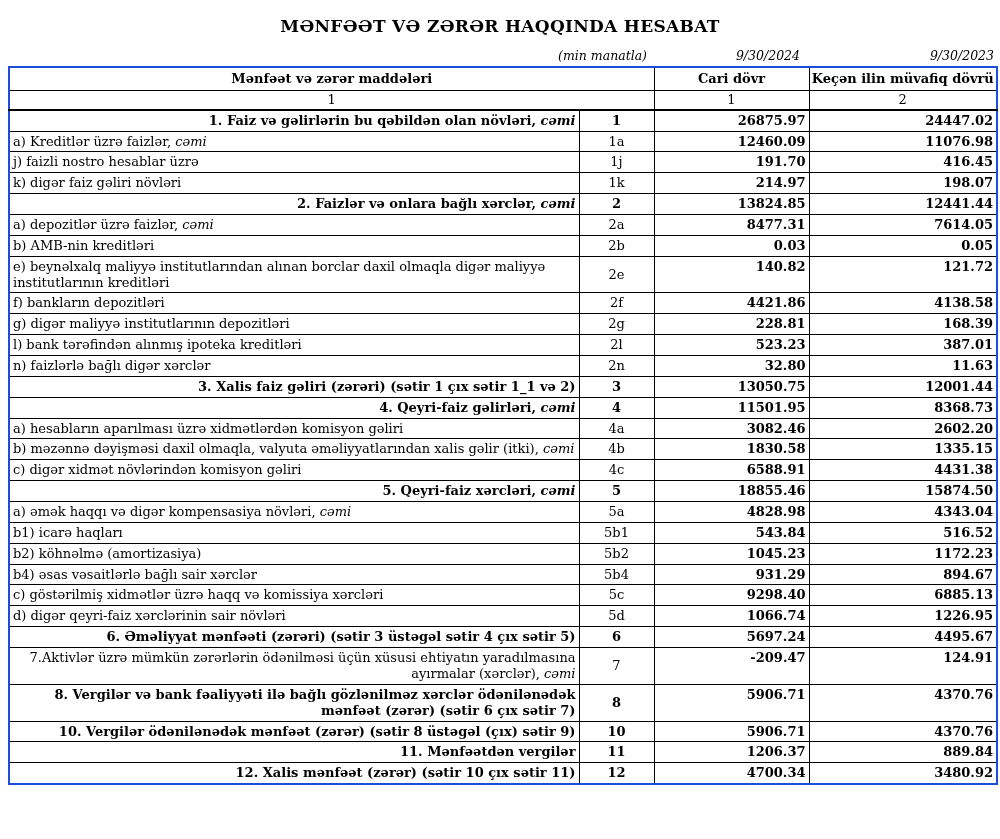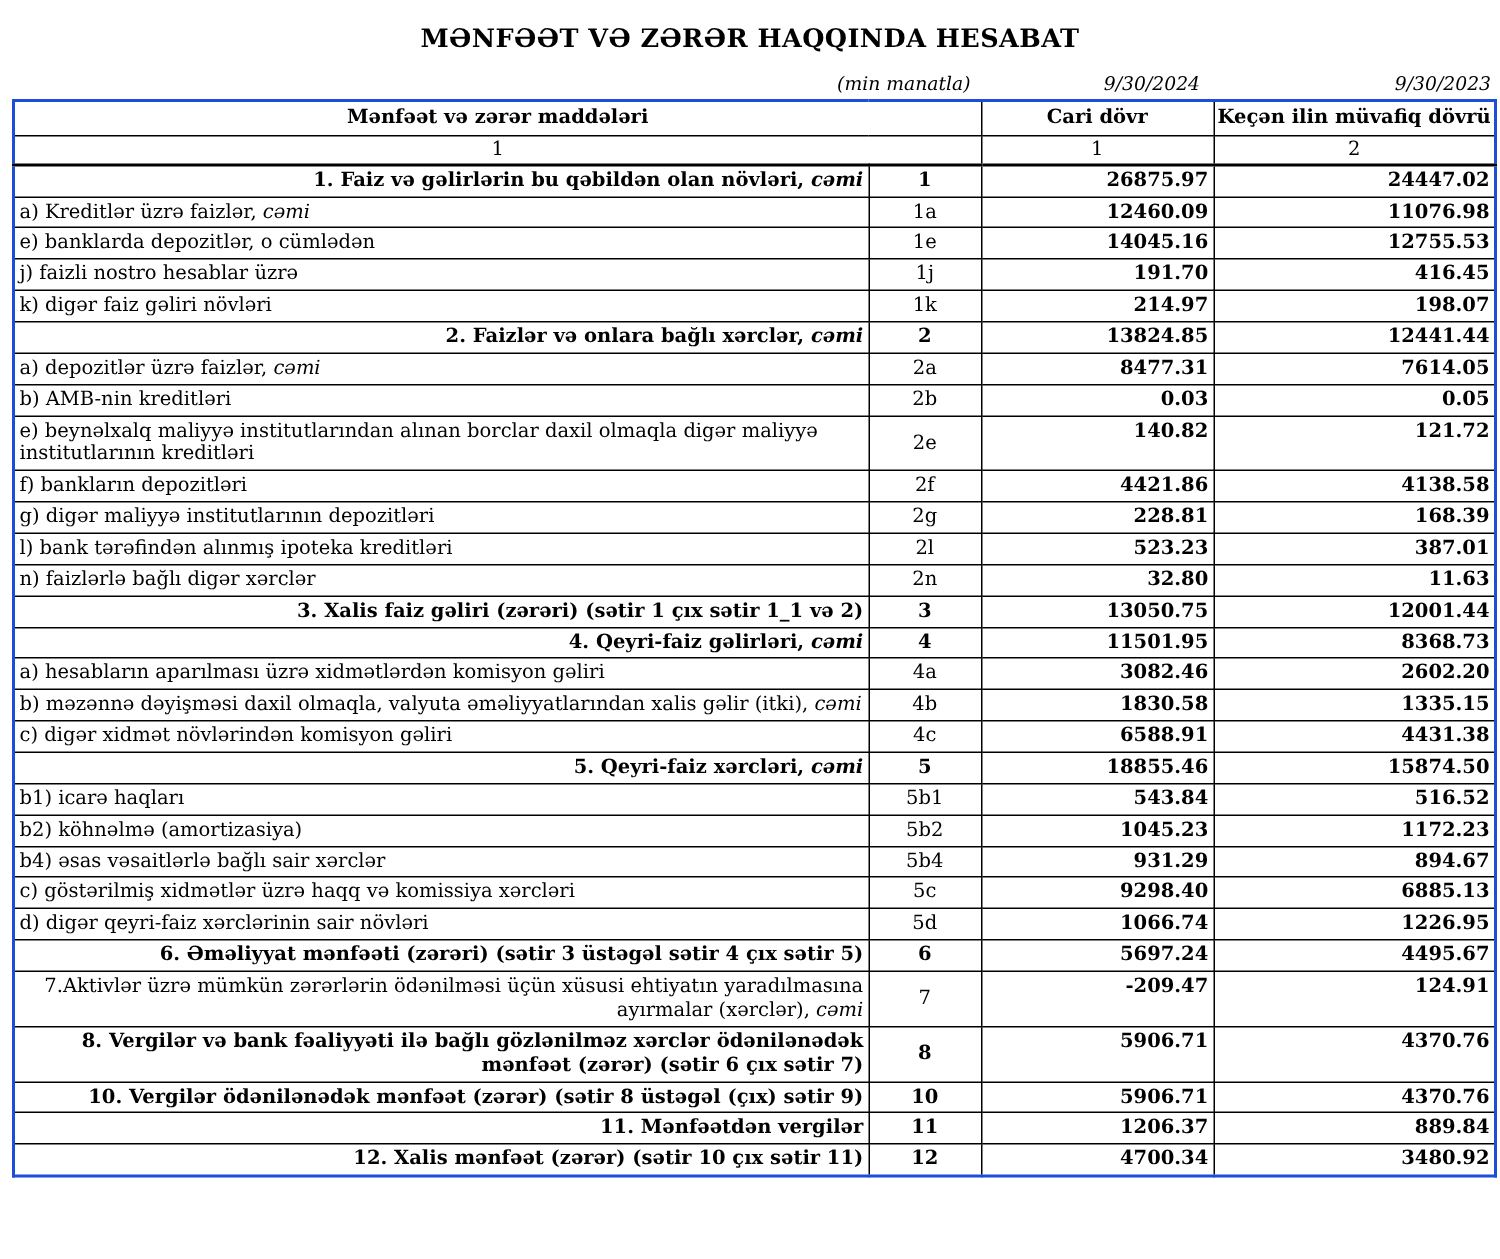--- a/index.html
+++ b/index.html
@@ -101,26 +101,20 @@
           <td class="c-num">26875.97</td>
           <td class="c-num">24447.02</td>
         </tr>
         <tr>
           <td class="c-label ind1">a) Kreditlər üzrə faizlər, <em>cəmi</em></td>
           <td class="c-code">1a</td>
           <td class="c-num">12460.09</td>
           <td class="c-num">11076.98</td>
         </tr>
         <tr>
-          <td class="c-label ind1">e) banklarda depozitlər, o cümlədən</td>
-          <td class="c-code">1e</td>
-          <td class="c-num">14045.16</td>
-          <td class="c-num">12755.53</td>
-        </tr>
-        <tr>
           <td class="c-label ind1">j) faizli nostro hesablar üzrə</td>
           <td class="c-code">1j</td>
           <td class="c-num">191.70</td>
           <td class="c-num">416.45</td>
         </tr>
         <tr>
           <td class="c-label ind1">k) digər faiz gəliri növləri</td>
           <td class="c-code">1k</td>
           <td class="c-num">214.97</td>
           <td class="c-num">198.07</td>
@@ -203,20 +197,26 @@
           <td class="c-num">6588.91</td>
           <td class="c-num">4431.38</td>
         </tr>
         <tr class="bold">
           <td class="c-label ind0">5. Qeyri-faiz xərcləri, <em>cəmi</em></td>
           <td class="c-code">5</td>
           <td class="c-num">18855.46</td>
           <td class="c-num">15874.50</td>
         </tr>
         <tr>
+          <td class="c-label ind1">a) əmək haqqı və digər kompensasiya növləri, <em>cəmi</em></td>
+          <td class="c-code">5a</td>
+          <td class="c-num">4828.98</td>
+          <td class="c-num">4343.04</td>
+        </tr>
+        <tr>
           <td class="c-label ind2">b1) icarə haqları</td>
           <td class="c-code">5b1</td>
           <td class="c-num">543.84</td>
           <td class="c-num">516.52</td>
         </tr>
         <tr>
           <td class="c-label ind2">b2) köhnəlmə (amortizasiya)</td>
           <td class="c-code">5b2</td>
           <td class="c-num">1045.23</td>
           <td class="c-num">1172.23</td>

